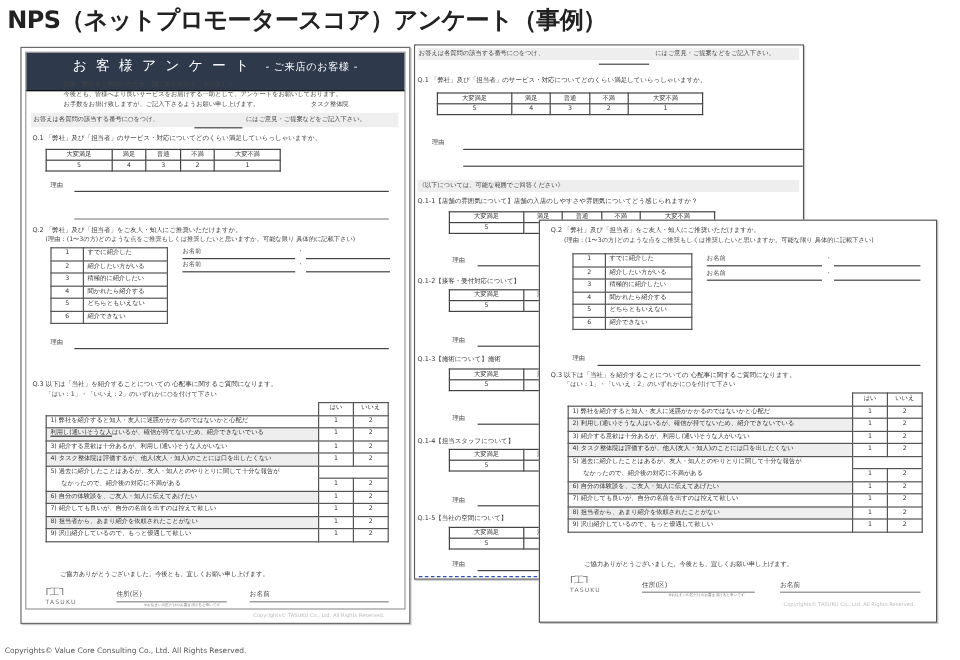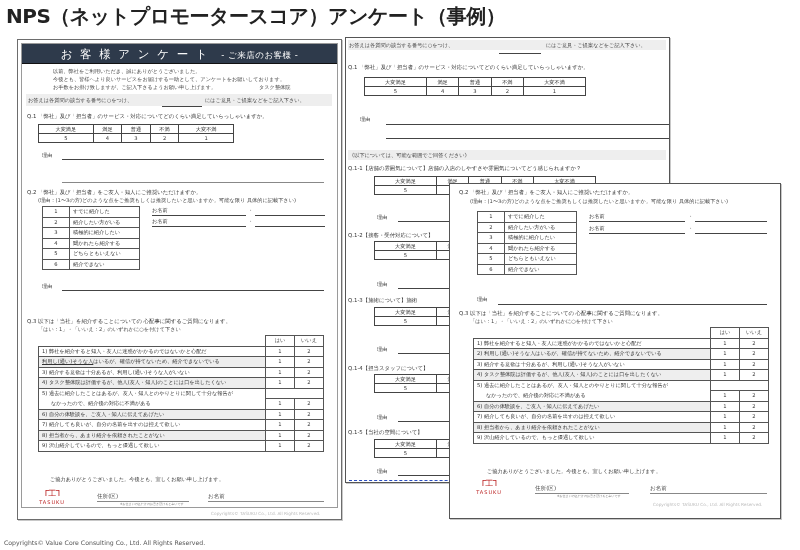--- a/index.html
+++ b/index.html
@@ -18,21 +18,21 @@
     box-shadow: 1px 1px 0 #c8c8c8;
     overflow: hidden;
   }
   .doc-inner { position: absolute; border: 1px solid #9a9a9a; background: #fff; }
 
   #doc1 { left: 17px; top: 39px; width: 325px; height: 481px; }
   #doc2 { left: 345px; top: 37px; width: 325px; height: 446px; border-color: #555; }
   #doc3 { left: 449px; top: 183px; width: 332px; height: 336px; border-color: #555; }
 
   .header-bar {
-    position: absolute; left: 0; top: 0; right: 0; height: 20px;
+    position: absolute; left: 0; top: 0; right: 0; height: 32px;
     background: #2e3a4b; color: #fff; text-align: center;
     font-size: 11.5px; line-height: 20px; letter-spacing: 2px;
     border-bottom: 1px solid #111;
   }
   .header-bar .sub { font-size: 8.5px; letter-spacing: 0.5px; margin-left: 6px; }
 
   .t { position: absolute; font-size: 5.2px; color: #444; white-space: nowrap; line-height: 1.2; }
   .t.bold { color: #222; font-weight: bold; }
   .t.q { font-size: 5.4px; color: #333; }
   .graybg { position: absolute; background: #eeeeee; }
@@ -56,21 +56,21 @@
     border: 1px solid #555; font-size: 5.2px; color: #333;
     height: 10.5px; padding: 0 3px; line-height: 9px; white-space: nowrap;
   }
   table.concerns td.yn { text-align: center; width: 29px; padding: 0; }
   table.concerns tr.alt td.txt { background: #eeeeee; }
   table.concerns td.noborder { border: none; }
   table.concerns tr.hdr td { border-top: none; border-left: none; border-right: none; }
   table.concerns tr.hdr td.yn { border: 1px solid #555; }
   .ul { text-decoration: underline; }
 
-  .logo { position: absolute; text-align: center; color: #b91c1c; }
+  .logo { position: absolute; color: #737373; }
   .logo .mark { font-size: 8px; letter-spacing: -1px; }
   .logo .name { font-size: 5px; letter-spacing: 1px; }
   .copyright-small { position: absolute; font-size: 4.3px; color: #bbb; white-space: nowrap; }
 
   .dashed { position: absolute; border-top: 1px dashed #2b4fbf; height: 0; }
 
   .footer-copy {
     position: absolute; left: 4px; top: 539px;
     font-size: 6.2px; color: #555; white-space: nowrap;
   }

